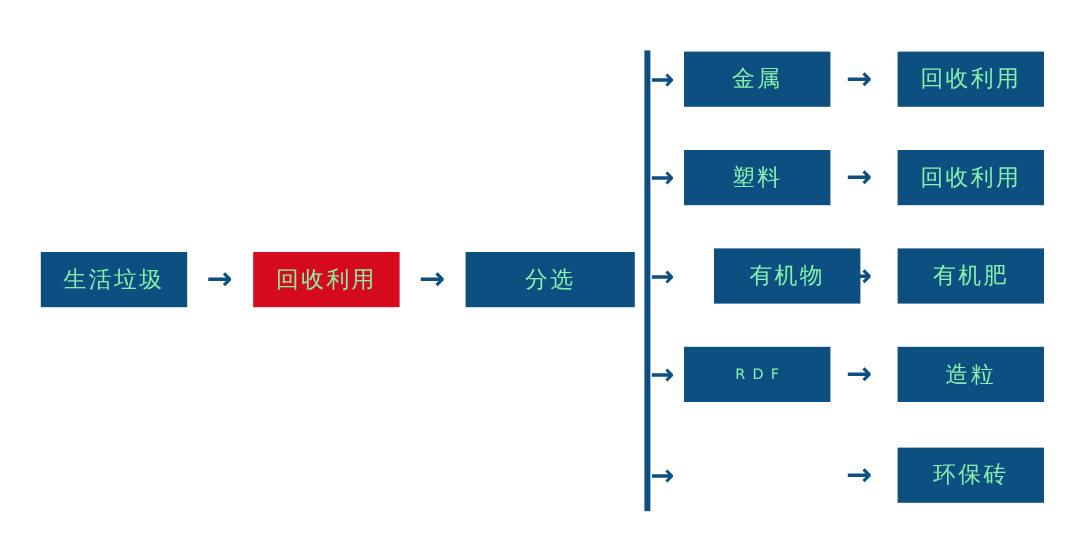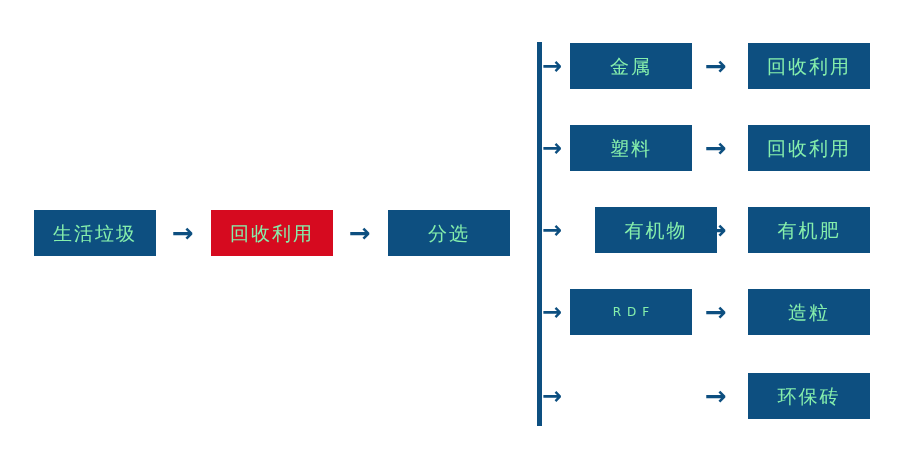--- a/index.html
+++ b/index.html
@@ -81,21 +81,21 @@
 <div id="canvas">
 
   <div class="box" style="left:34px; top:210px;">生活垃圾</div>
 
   <div class="arrow" style="left:168px; top:218px;">→</div>
 
   <div class="box red" style="left:211px; top:210px;">回收利用</div>
 
   <div class="arrow" style="left:345px; top:218px;">→</div>
 
-  <div class="box" style="left:388px; top:210px; width:122px;">分选</div>
+  <div class="box" style="left:388px; top:210px; width:141px;">分选</div>
 
   <div class="trunk" style="left:537px; top:42px; height:384px;"></div>
 
   <div class="branch-arrow" style="left:538px; top:52px;">→</div>
   <div class="box" style="left:570px; top:43px;">金属</div>
   <div class="arrow" style="left:701px; top:51px;">→</div>
   <div class="box" style="left:748px; top:43px;">回收利用</div>
 
   <div class="branch-arrow" style="left:538px; top:134px;">→</div>
   <div class="box" style="left:570px; top:125px;">塑料</div>

